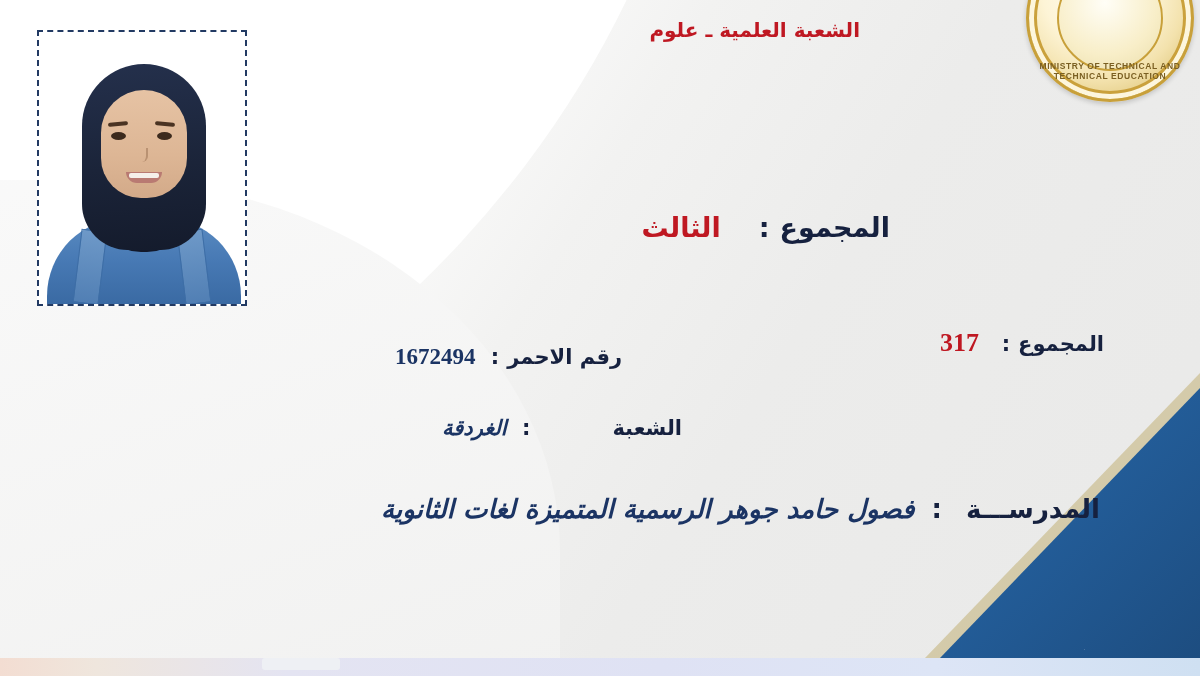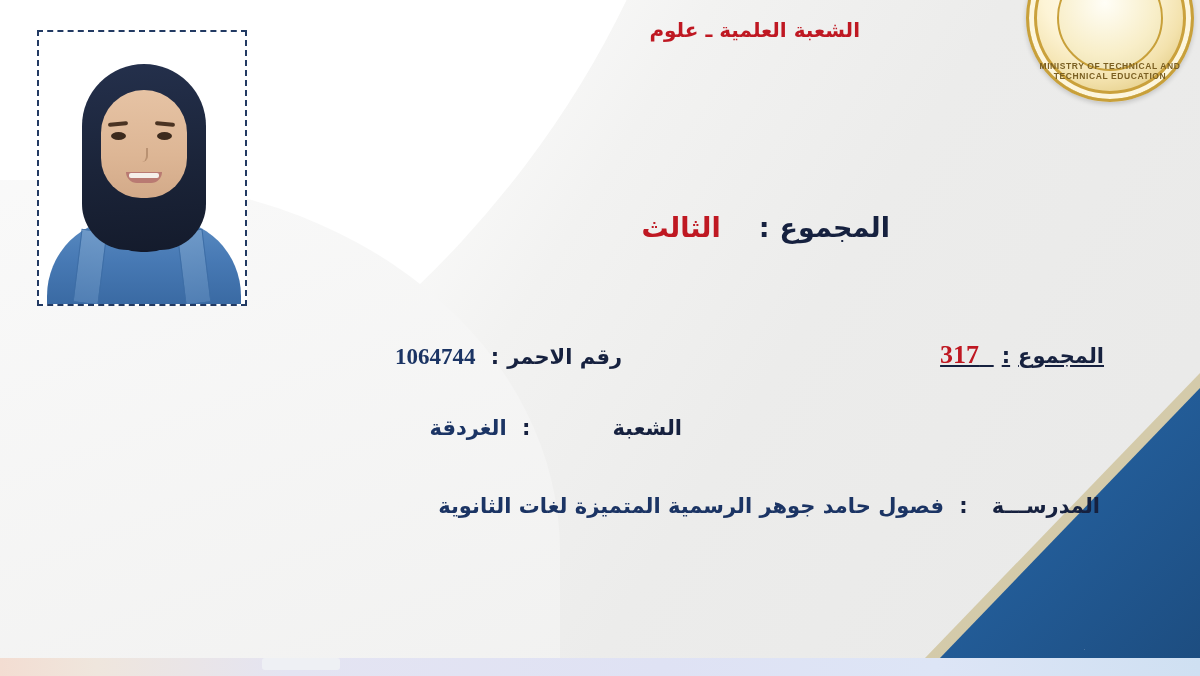--- a/index.html
+++ b/index.html
@@ -287,39 +287,39 @@
     top: 212px;
     font-size: 27px;
     font-weight: bold;
     color: #16213f;
     font-family: "DejaVu Sans", sans-serif;
     white-space: nowrap;
   }
   .rank-line .val { color: #bf1822; margin-right: 28px; }
   .rank-line .colon { margin: 0 10px; }
   .colon { margin: 0 8px; color: #16213f; }
-  .val-navy { color: #1b3464; }
+  .val-navy { color: #1b3464; font-style: italic; }
   .val-red {
     color: #bf1822;
     font-family: "Liberation Serif", serif;
     font-size: 26px;
   }
   .num-navy {
     color: #1b3464;
     font-family: "Liberation Serif", serif;
     font-size: 23px;
   }
 
   .pos { position: absolute; white-space: nowrap; }
 
-  .p-total  { right: 96px;  top: 340px; font-size: 21px; font-weight: bold; font-family: "DejaVu Sans", sans-serif; color: #16213f; text-decoration: underline; }
+  .p-total  { right: 96px;  top: 328px; font-size: 21px; font-weight: bold; font-family: "DejaVu Sans", sans-serif; color: #16213f; }
   .p-seat   { right: 578px; top: 344px; font-size: 21px; font-weight: bold; font-family: "DejaVu Sans", sans-serif; color: #16213f; }
   .p-gov    { right: 100px; top: 414px; font-size: 21px; font-weight: bold; font-family: "DejaVu Sans", sans-serif; color: #16213f; }
   .p-admin  { right: 518px; top: 416px; font-size: 21px; font-weight: bold; font-family: "DejaVu Sans", sans-serif; color: #16213f; }
-  .p-school { right: 100px; top: 494px; font-size: 21px; font-weight: bold; font-family: "DejaVu Sans", sans-serif; color: #16213f; }
+  .p-school { right: 100px; top: 494px; font-size: 26px; font-weight: bold; font-family: "DejaVu Sans", sans-serif; color: #16213f; }
 
   .p-admin .gap { display: inline-block; width: 74px; }
   .p-school .gap { display: inline-block; width: 16px; }
 
   .footer-msg {
     position: absolute;
     right: 736px;
     bottom: -14px;
     font-size: 25px;
     font-weight: bold;
@@ -378,21 +378,21 @@
 
   <div class="rank-line">
     <span>المجموع</span><span class="colon">:</span><span class="val">الثالث</span>
   </div>
 
   <div class="pos p-total">
     <span>المجموع</span><span class="colon">:</span>&nbsp;&nbsp;<span class="val-red">317</span>
   </div>
 
   <div class="pos p-seat">
-    <span>رقم الاحمر</span><span class="colon">:</span>&nbsp;<span class="num-navy">1064744</span>
+    <span>رقم الاحمر</span><span class="colon">:</span>&nbsp;<span class="num-navy">1672494</span>
   </div>
 
 
   <div class="pos p-admin">
     <span>الشعبة</span><span class="gap"></span><span class="colon">:</span>&nbsp;<span class="val-navy">الغردقة</span>
   </div>
 
   <div class="pos p-school">
     <span>المدرســـة</span><span class="gap"></span><span class="colon">:</span>&nbsp;<span class="val-navy">فصول حامد جوهر الرسمية المتميزة لغات الثانوية</span>
   </div>

